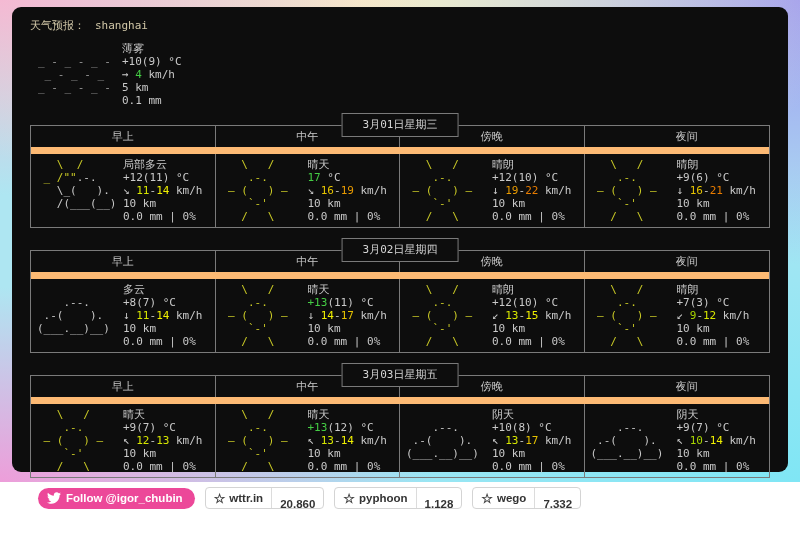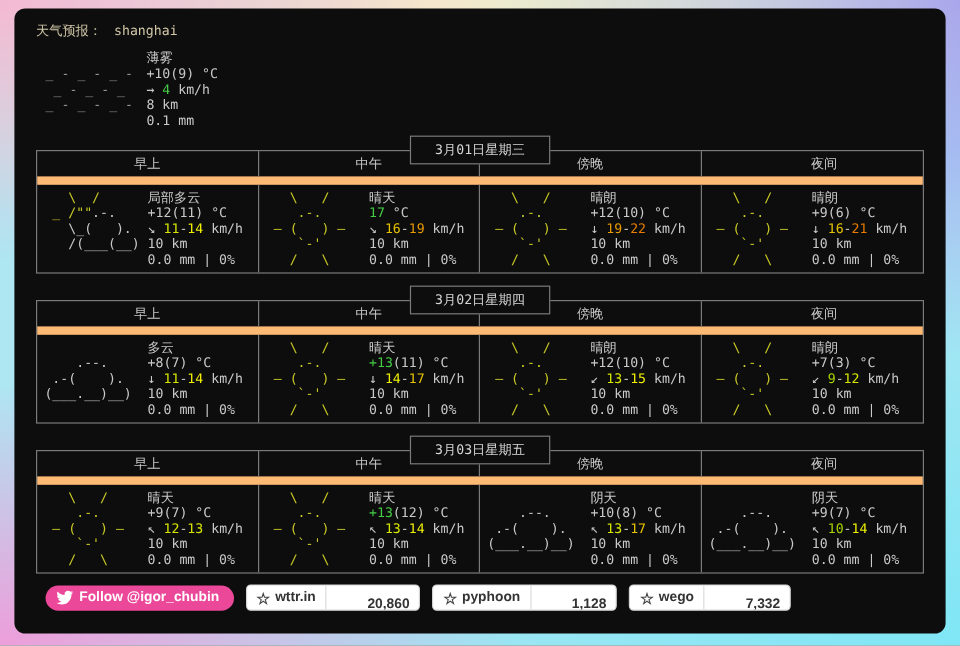--- a/index.html
+++ b/index.html
@@ -1,18 +1,18 @@
 <!DOCTYPE html>
 <html><head>
 <meta charset="utf-8">
 <style>
   html,body{margin:0;padding:0;}
   body{width:800px;height:538px;overflow:hidden;}
   .frame{
-    width:800px;height:538px;box-sizing:border-box;
+    width:800px;height:482px;box-sizing:border-box;
     padding:7px 12px 10px 12px;
     background-color:#aee6f2;
     background-image:
       radial-gradient(120% 90% at 0% 0%, rgba(247,183,210,.95), rgba(247,183,210,0) 45%),
       radial-gradient(120% 90% at 45% 0%, rgba(248,240,200,.97), rgba(248,240,200,0) 52%),
       radial-gradient(130% 100% at 100% 0%, rgba(158,152,240,.95), rgba(158,152,240,0) 55%),
       radial-gradient(120% 90% at 0% 100%, rgba(244,150,215,.9), rgba(244,150,215,0) 45%),
       radial-gradient(140% 110% at 100% 100%, rgba(125,230,245,.95), rgba(125,230,245,0) 60%);
   }
   .terminal{
@@ -46,21 +46,21 @@
   .cell .art{width:82px;flex:none;margin-right:4px;}
   
   .location{margin:12px 0 0 16px;white-space:pre;color:#c9c9c9;}
   .badges{margin:9px 0 0 16px;display:flex;align-items:center;gap:10px;
     font-family:"Liberation Sans",sans-serif;font-size:11.5px;font-weight:bold;}
   .tw{display:flex;align-items:center;gap:5px;background:#ec4899;color:#ffffff;
     height:21px;border-radius:11px;padding:0 12px 0 9px;cursor:pointer;text-decoration:none;}
   .gh{display:flex;height:20px;border:1px solid #d4d4d4;border-radius:4px;overflow:hidden;
     background:#ffffff;color:#333333;cursor:pointer;text-decoration:none;}
   .gh .left{display:flex;align-items:center;gap:4px;padding:0 8px;border-right:1px solid #dcdcdc;}
-  .gh .count{display:flex;align-items:center;padding:16px 8px;margin-left:26px;}
+  .gh .count{display:flex;align-items:center;padding:16px 8px;}
   .star{font-size:13px;line-height:13px;color:#444444;}
 </style>
 <style>.c-d{color:#c9c9c9}
 .c-m{color:#9a9a9a}
 .c-y{color:#c9c926}
 .c-g{color:#44cc44}
 .c-yg{color:#a8d400}
 .c-y1{color:#d6e600}
 .c-y2{color:#f0f000}
 .c-gold{color:#e6c300}
@@ -68,21 +68,21 @@
 .c-o2{color:#e87c00}</style></head>
 <body>
 
 <div class="frame">
   <div class="terminal">
 
     <div class="title-line"><span>天气预报：</span><span class="city">shanghai</span></div>
 
     <div class="current">
       <div class="art" id="cur-art"><div><span class="c-d"></span></div><div><span class="c-m">_ - _ - _ -</span></div><div><span class="c-m"> _ - _ - _</span></div><div><span class="c-m">_ - _ - _ -</span></div><div><span class="c-d"></span></div></div>
-      <div class="det" id="cur-det"><div><span class="c-d">薄雾</span></div><div><span class="c-d">+10(9) °C</span></div><div><span class="c-d">→ </span><span class="c-g">4</span><span class="c-d"> km/h</span></div><div><span class="c-d">8 km</span></div><div><span class="c-d">0.1 mm</span></div></div>
+      <div class="det" id="cur-det"><div><span class="c-d">薄雾</span></div><div><span class="c-d">+10(9) °C</span></div><div><span class="c-d">→ </span><span class="c-g">4</span><span class="c-d"> km/h</span></div><div><span class="c-d">5 km</span></div><div><span class="c-d">0.1 mm</span></div></div>
     </div>
 
     <div id="days">
   <section class="day">
     <div class="datebox">3月01日星期三</div>
     <div class="daytable">
       <div class="dayhead">
               <div class="col-h">早上</div>
               <div class="col-h">中午</div>
               <div class="col-h">傍晚</div>

